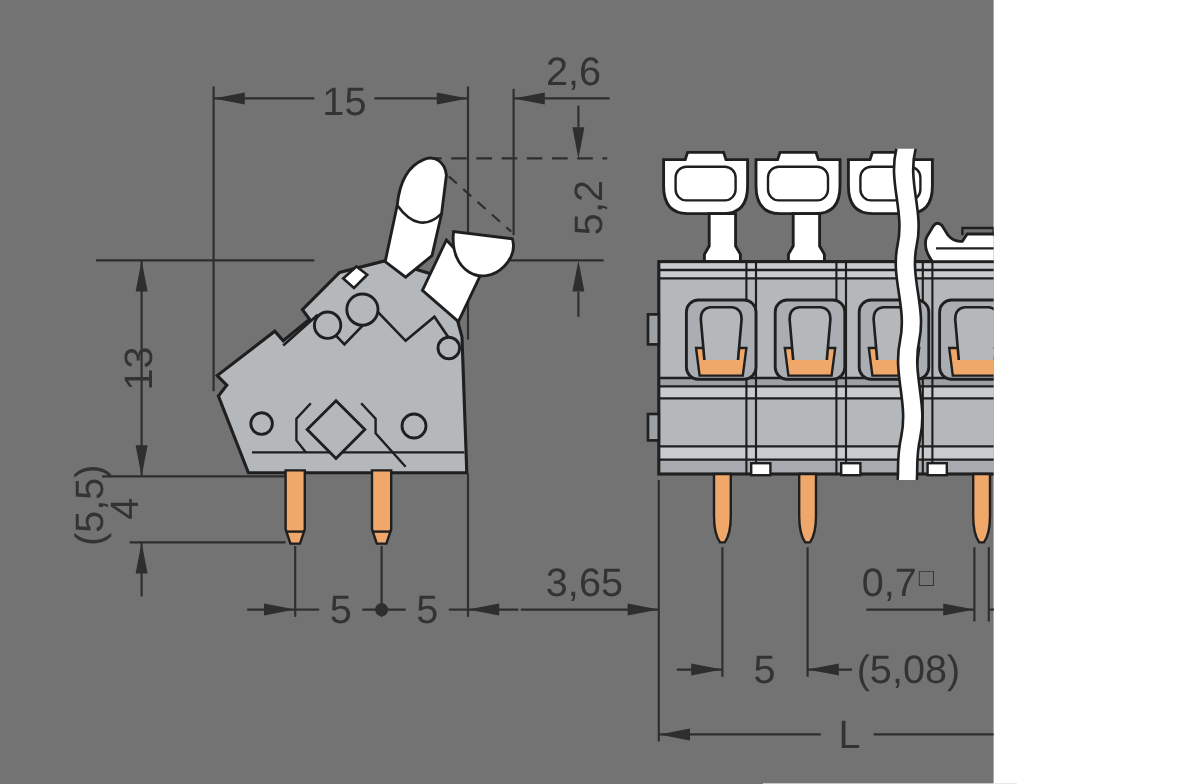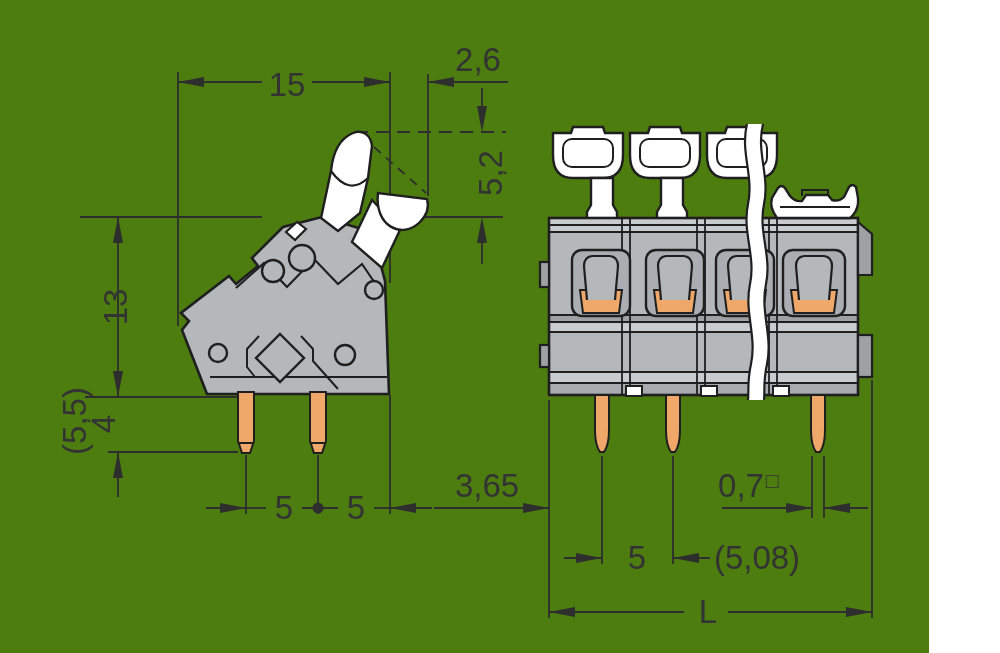--- a/index.html
+++ b/index.html
@@ -1,16 +1,16 @@
 <!DOCTYPE html>
 <html><head>
 <meta charset="utf-8">
 <style>
   html,body{margin:0;padding:0;background:#ffffff;}
-  .stage{width:929px;height:653px;position:relative;background:#4d7c0f;overflow:hidden;
+  .stage{width:828px;height:653px;position:relative;background:#737373;overflow:hidden;
          font-family:"Liberation Sans", sans-serif;text-decoration:underline;}
   svg{display:block;}
   text{font-family:"Liberation Sans", sans-serif;fill:#333;}
   .dim-t{font-size:33px;}
   .dim-s{font-size:21px;}
 </style>
 </head>
 <body>
 
 <div class="stage">

